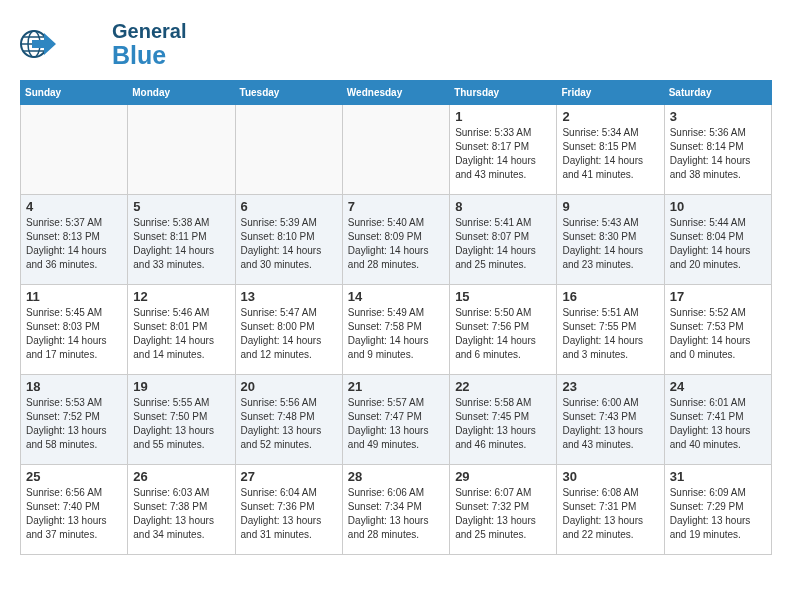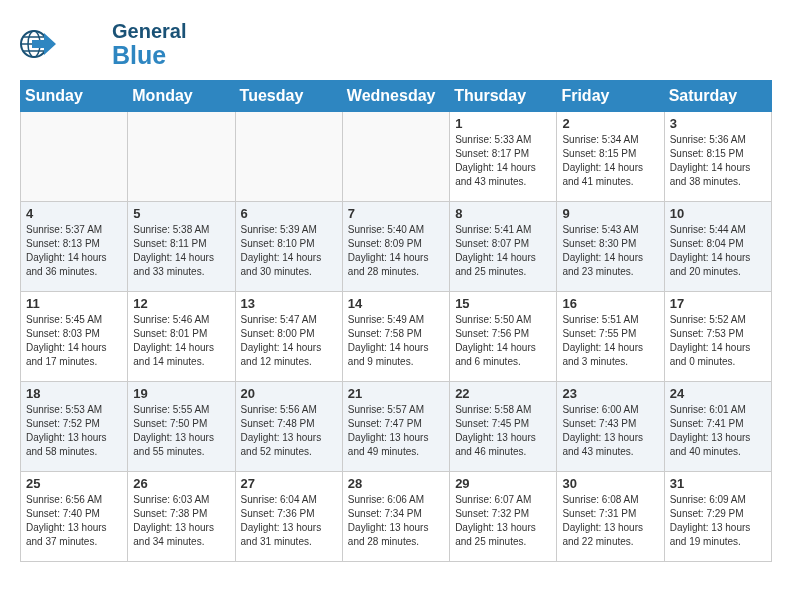--- a/index.html
+++ b/index.html
@@ -35,21 +35,21 @@
     }
     table {
       width: 100%;
       border-collapse: collapse;
       table-layout: fixed;
     }
     th {
       background-color: #2e86c1;
       color: white;
       padding: 6px 4px;
-      font-size: 16px;
+      font-size: 10px;
       text-align: left;
       border: 1px solid #2e86c1;
     }
     td {
       border: 1px solid #ccc;
       vertical-align: top;
       padding: 4px 5px;
       font-size: 10.5px;
       color: #333;
       height: 90px;
@@ -128,21 +128,21 @@
         <td>
           <span class="day-num">2</span>
           <div class="cell-text" style="white-space: pre-line;">Sunrise: 5:34 AM
 Sunset: 8:15 PM
 Daylight: 14 hours
 and 41 minutes.</div>
         </td>
         <td>
           <span class="day-num">3</span>
           <div class="cell-text" style="white-space: pre-line;">Sunrise: 5:36 AM
-Sunset: 8:15 PM
+Sunset: 8:14 PM
 Daylight: 14 hours
 and 38 minutes.</div>
         </td>
       </tr>
       <tr>
         <td class="shaded">
           <span class="day-num">4</span>
           <div class="cell-text" style="white-space: pre-line;">Sunrise: 5:37 AM
 Sunset: 8:13 PM
 Daylight: 14 hours

